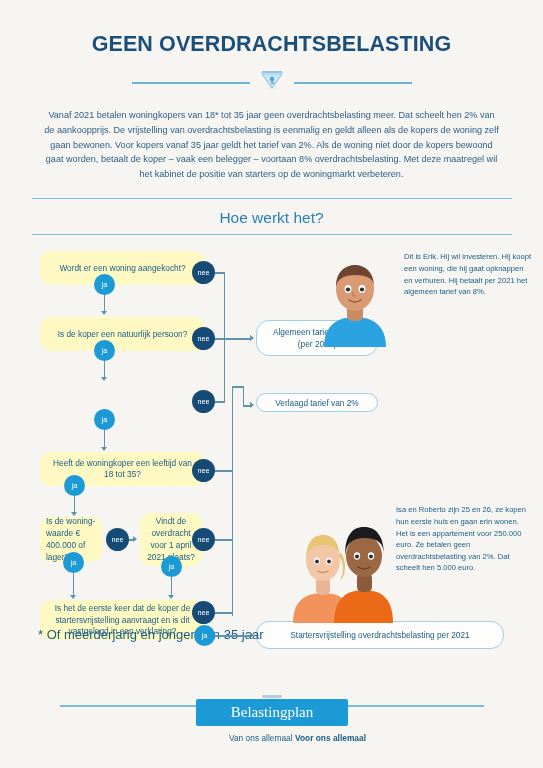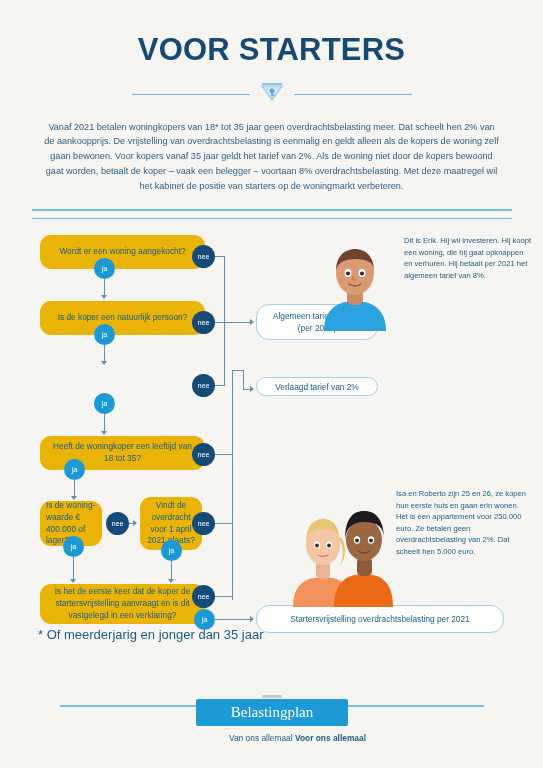--- a/index.html
+++ b/index.html
@@ -42,21 +42,21 @@
   .section-title{
     text-align:center;font-size:15.5px;color:#2a7fb8;
     margin-top:10px;font-weight:normal;
   }
   .rule-wide2{width:480px;height:1.4px;background:#7cbcdf;margin:7px auto 0;}
 
   
   .flow{position:relative;width:543px;height:380px;margin-top:8px;}
 
   .qbox{
-    position:absolute;background:#eab308;border-radius:11px;
+    position:absolute;background:#fef9c3;border-radius:11px;
     color:#1b5d86;font-size:8.3px;line-height:1.42;
     display:flex;align-items:center;justify-content:center;
     text-align:center;box-sizing:border-box;padding:6px 9px;
   }
   .qbox.left-align{text-align:left;justify-content:flex-start;}
 
   .rbox{
     position:absolute;background:#fdfdfb;border:1.2px solid #9fd0e8;
     border-radius:13px;color:#1b5d86;font-size:8.3px;line-height:1.45;
     display:flex;align-items:center;justify-content:center;
@@ -118,40 +118,41 @@
     font-size:8.4px;color:#1b5d86;margin-left:26px;
   }
   .tagline b{font-weight:bold;}
 </style>
 </head>
 <body>
 
 <div class="page">
 
   <div class="title-wrap">
-    <div class="title-line2">VOOR STARTERS</div>
+    <div class="title-line1">GEEN OVERDRACHTSBELASTING</div>
   </div>
 
   <div class="divider-row">
     <div class="div-line"></div>
     <span class="badge-icon">
       <svg width="26" height="24" viewBox="0 0 26 24">
         <path d="M3 2 H23 V4 H3 Z" fill="#8fc6e3"></path>
         <path d="M3 5 H23 L13 19 Z" fill="#cfe7f4" stroke="#8fc6e3" stroke-width="1.1"></path>
         <circle cx="13" cy="10" r="2.4" fill="#5da7cf"></circle>
         <rect x="12.3" y="11.5" width="1.4" height="4" fill="#5da7cf"></rect>
         <rect x="13.6" y="13.3" width="2" height="1.2" fill="#5da7cf"></rect>
       </svg>
     </span>
     <div class="div-line"></div>
   </div>
 
   <div class="intro">Vanaf 2021 betalen woningkopers van 18* tot 35 jaar geen overdrachtsbelasting meer. Dat scheelt hen 2% van de aankoopprijs. De vrijstelling van overdrachtsbelasting is eenmalig en geldt alleen als de kopers de woning zelf gaan bewonen. Voor kopers vanaf 35 jaar geldt het tarief van 2%. Als de woning niet door de kopers bewoond gaat worden, betaalt de koper – vaak een belegger – voortaan 8% overdrachtsbelasting. Met deze maatregel wil het kabinet de positie van starters op de woningmarkt verbeteren.</div>
 
   <div class="rule-wide"></div>
+  <div class="section-title">Hoe werkt het?</div>
   <div class="rule-wide2"></div>
 
   <div class="flow">
 
     <div class="qbox" style="left:40px;top:8px;width:165px;height:34px;">
       <span>Wordt er een woning aangekocht?</span>
     </div>
     <div class="pill ja" style="left:94px;top:31px;">
       <span>ja</span>
     </div>

